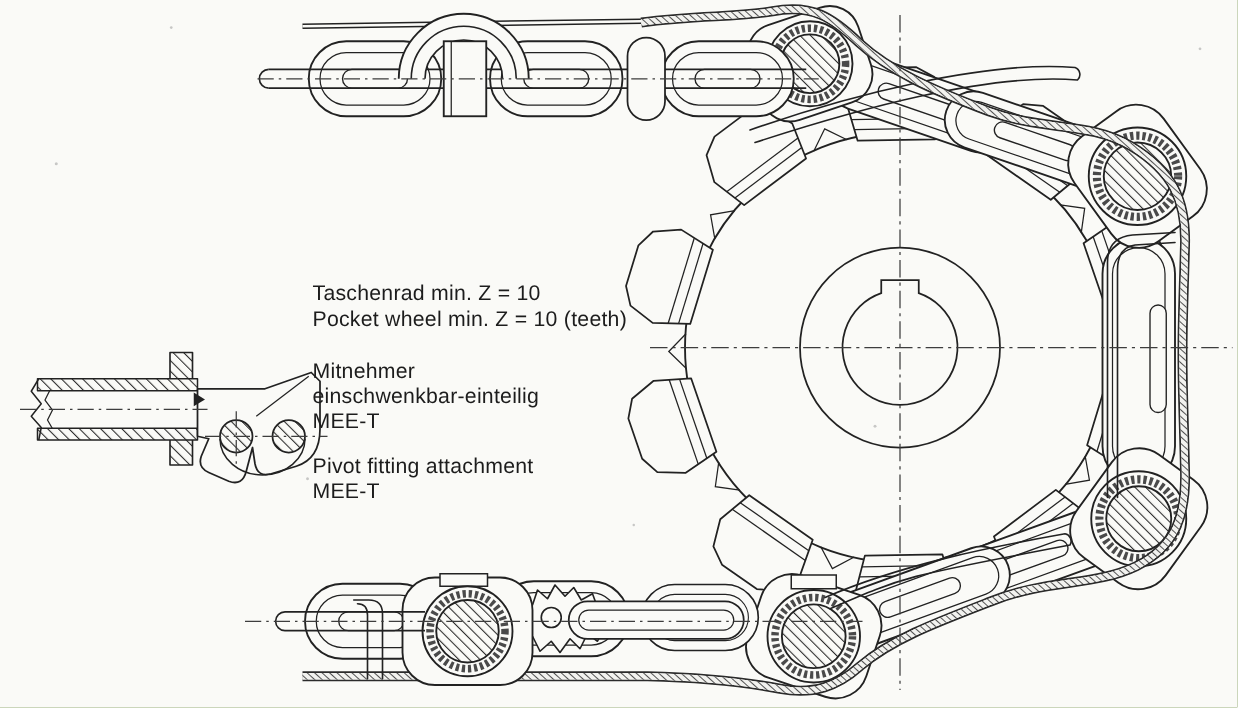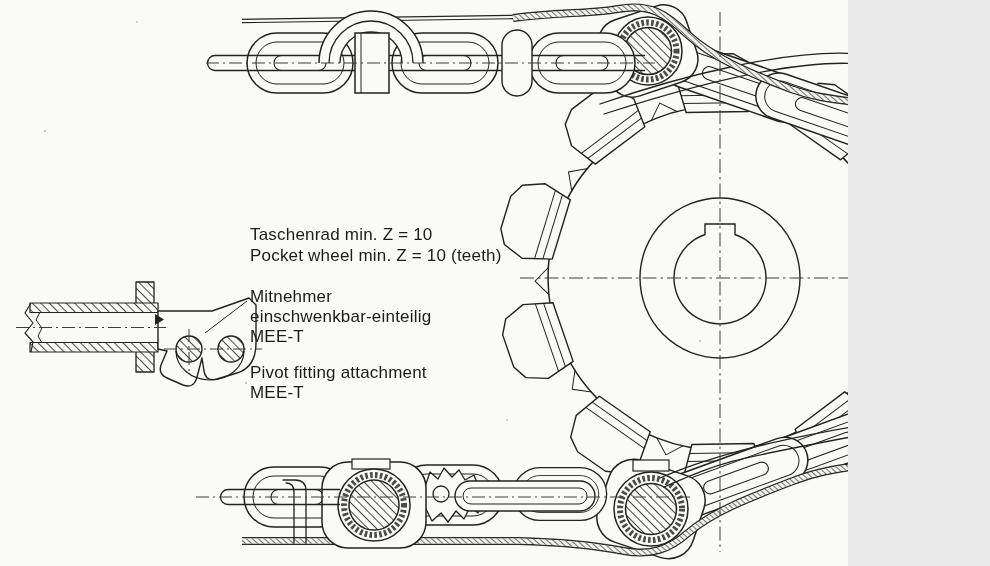--- a/index.html
+++ b/index.html
@@ -1,16 +1,16 @@
 <!DOCTYPE html>
 <html><head>
 <meta charset="utf-8">
 <style>
   html,body{margin:0;padding:0;background:#e8e8e8;}
-  .stage{position:relative;width:848px;height:566px;background:#4d7c0f;overflow:hidden;
+  .stage{position:relative;width:990px;height:566px;background:#4d7c0f;overflow:hidden;
          font-family:"Liberation Sans",sans-serif;}
   svg{position:absolute;left:0;top:0;}
   text.lbl{font-family:"Liberation Sans",sans-serif;font-size:17px;fill:#1c1c1c;letter-spacing:.2px;}
 </style>
 </head>
 <body>
 
 <div class="stage">
 <svg width="990" height="566" viewBox="0 0 990 566">
   <defs>

